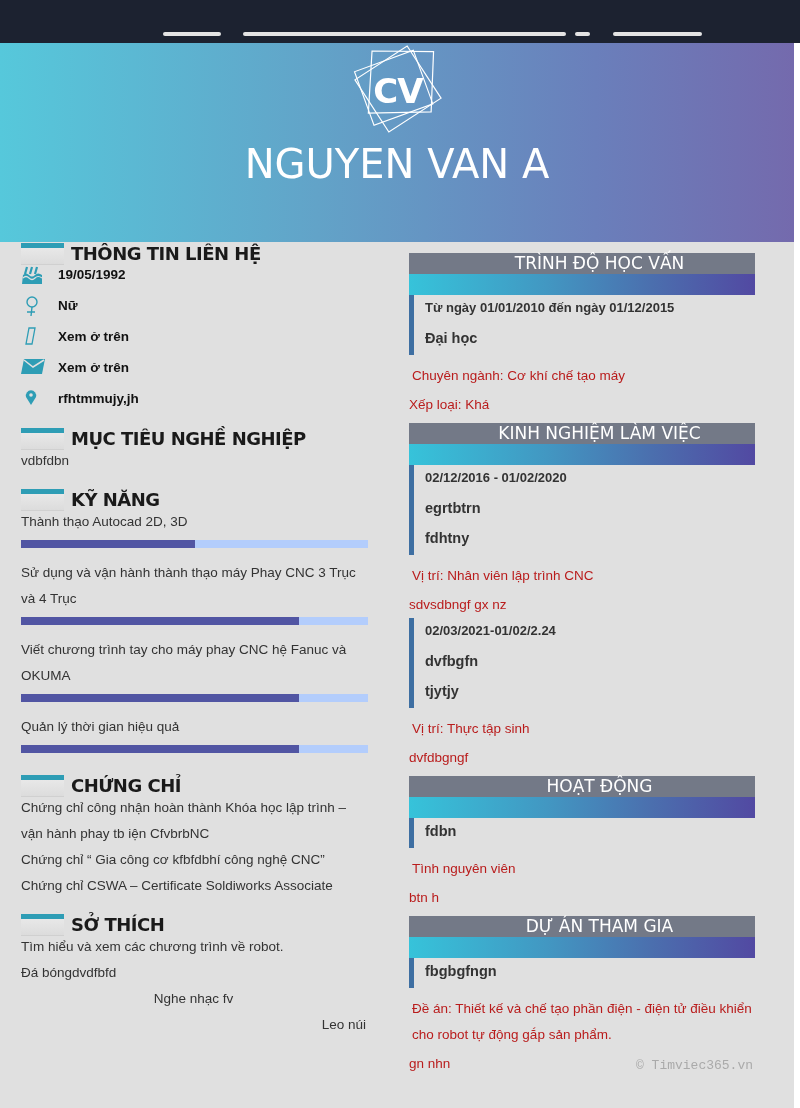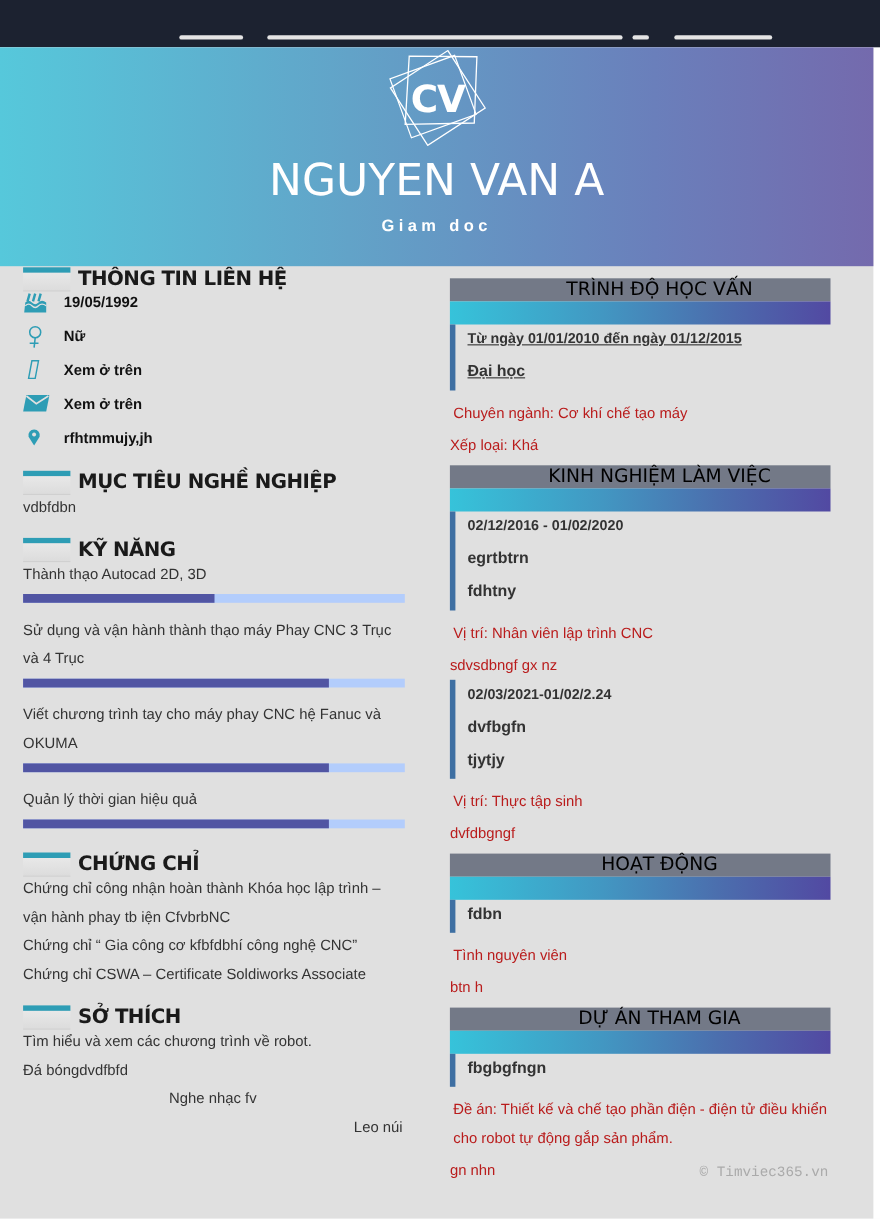--- a/index.html
+++ b/index.html
@@ -34,21 +34,21 @@
   .contact .ic { position: absolute; left: 0; top: 0; width: 24px; height: 22px; }
   .contact .tx { position: absolute; left: 37px; top: 2px; font-size: 13.5px; font-weight: bold; color: #111; }
 
   .ltext { position: absolute; left: 21px; font-size: 13.5px; color: #333; line-height: 26px; width: 345px; }
 
   .bar { position: absolute; left: 21px; width: 347px; height: 8px; background: #b3cdfc; }
   .bar .fill { height: 8px; background: #5155a3; }
 
   
   .rh { position: absolute; left: 409px; width: 346px; }
-  .rh .grey { height: 21px; background: #737987; color: #000000; text-align: center;
+  .rh .grey { height: 21px; background: #737987; color: #ffffff; text-align: center;
     font-size: 17px; line-height: 21px; font-family: "DejaVu Sans", sans-serif; padding-left: 35px; }
   .rh .grad { height: 21px; background: linear-gradient(90deg, #36c3da 0%, #4297c2 40%, #4b6fae 70%, #5249a2 100%); }
 
   .block { position: absolute; left: 409px; border-left: 5px solid #3e6fa2; padding-left: 11px; }
   .block .bt { font-size: 13px; font-weight: bold; color: #333; height: 30px; line-height: 18px; padding-top: 4px; }
   .block .bt.big { font-size: 14.5px; }
 
   .rtext { position: absolute; font-size: 13.5px; color: #b91c1c; line-height: 26px; width: 360px; }
 
   .footer { position: absolute; left: 636px; top: 1042px; font-family: "Liberation Mono", "DejaVu Sans Mono", monospace;
@@ -69,21 +69,20 @@
   <div class="header">
     <div class="logo">
       <svg width="92" height="88" viewBox="0 0 92 88">
         <polygon points="15,10 76,2 82,62 20,72" fill="none" stroke="#ffffff" stroke-width="1.2" transform="rotate(8 46 44)"></polygon>
         <polygon points="46,0 90,44 46,88 2,44" fill="none" stroke="#ffffff" stroke-width="1.2" transform="rotate(12 46 44) scale(1 1)"></polygon>
         <polygon points="12,14 80,14 80,76 12,76" fill="none" stroke="#ffffff" stroke-width="1.2" transform="rotate(-20 46 44) scale(0.92)"></polygon>
       </svg>
       <div class="cv">CV</div>
     </div>
     <div class="name">NGUYEN VAN A</div>
-    <div class="title">Giam doc</div>
   </div>
 
   <div class="lh" style="top:200px;">
     <div class="accent"></div>
     <div class="accent2"></div>
     <div class="htext">THÔNG TIN LIÊN HỆ</div>
   </div>
 
   <div class="contact" style="top:222px;">
     <svg class="ic" viewBox="0 0 24 22">
@@ -170,21 +169,21 @@
   </div>
   <div class="ltext" style="top:891px;">Tìm hiểu và xem các chương trình về robot.</div>
   <div class="ltext" style="top:917px;">Đá bóngdvdfbfd</div>
   <div class="ltext" style="top:943px;text-align:center;">Nghe nhạc fv</div>
   <div class="ltext" style="top:969px;text-align:right;">Leo núi</div>
 
   <div class="rh" style="top:210px;">
     <div class="grey">TRÌNH ĐỘ HỌC VẤN</div>
     <div class="grad"></div>
   </div>
-  <div class="block" style="top:252px;height:60px;text-decoration:underline;">
+  <div class="block" style="top:252px;height:60px;">
     <div class="bt">Từ ngày 01/01/2010 đến ngày 01/12/2015</div>
     <div class="bt big">Đại học</div>
   </div>
   <div class="rtext" style="left:412px;top:320px;">Chuyên ngành: Cơ khí chế tạo máy</div>
   <div class="rtext" style="left:409px;top:349px;">Xếp loại: Khá</div>
 
   <div class="rh" style="top:380px;">
     <div class="grey">KINH NGHIỆM LÀM VIỆC</div>
     <div class="grad"></div>
   </div>

